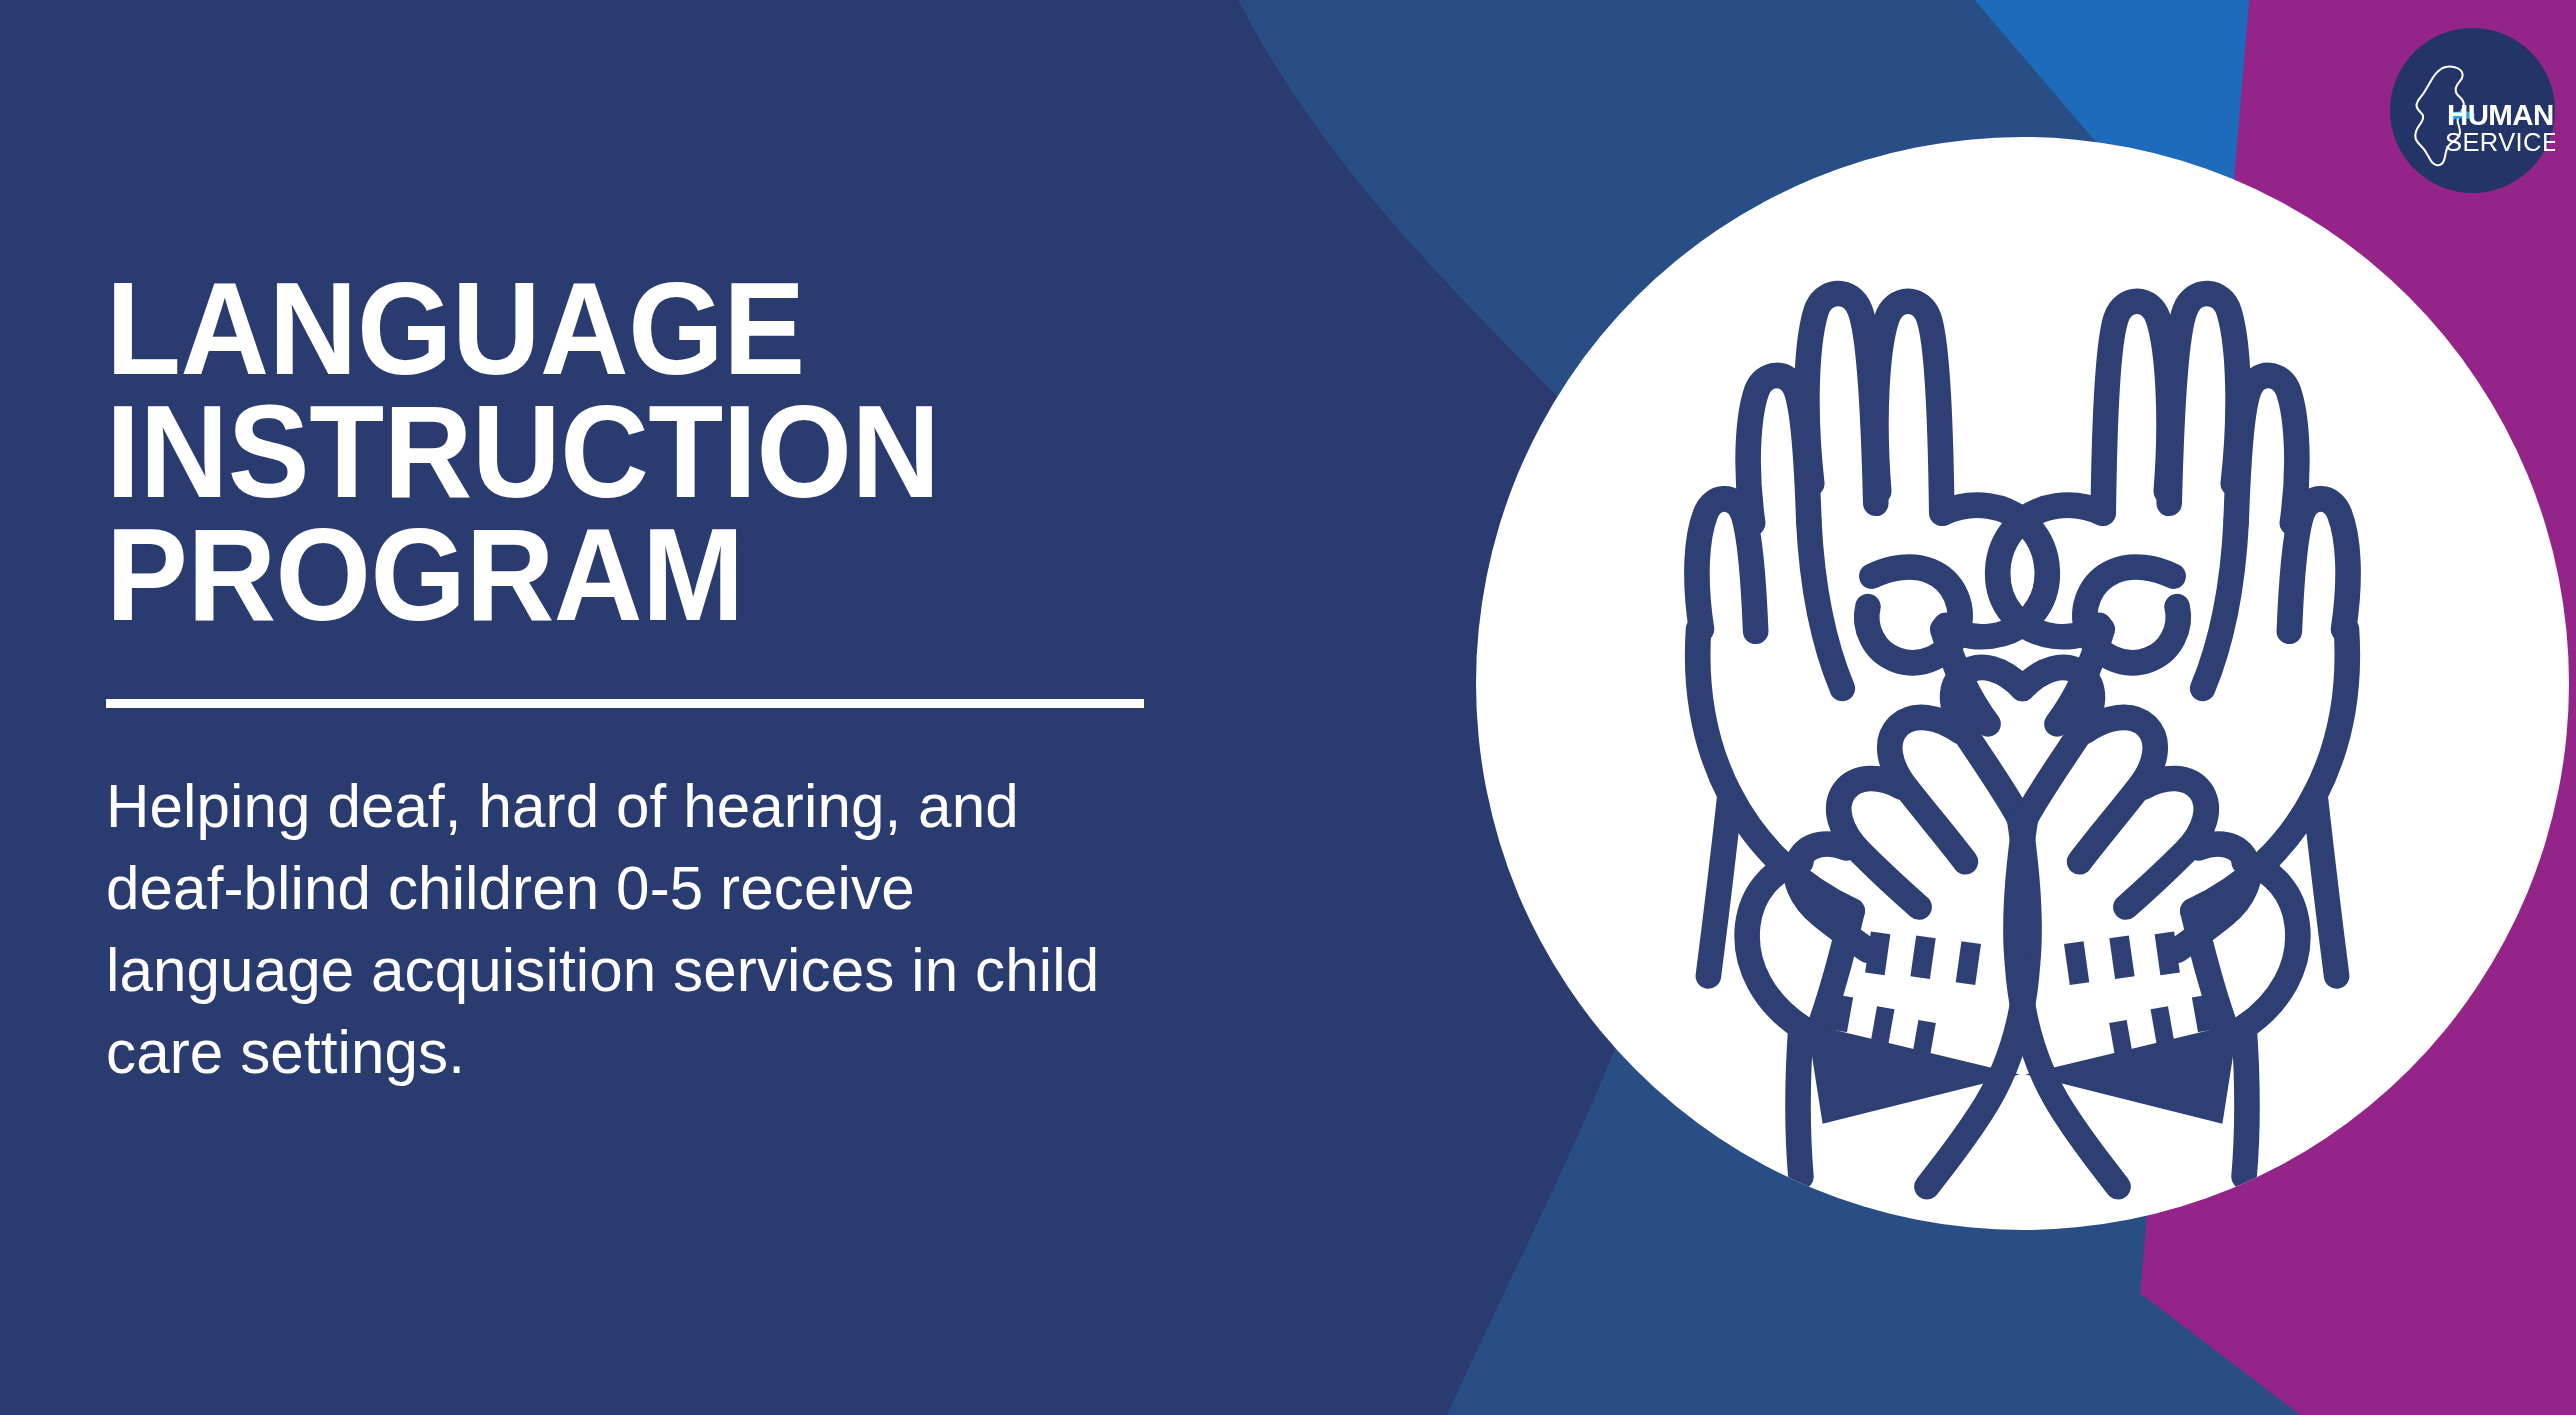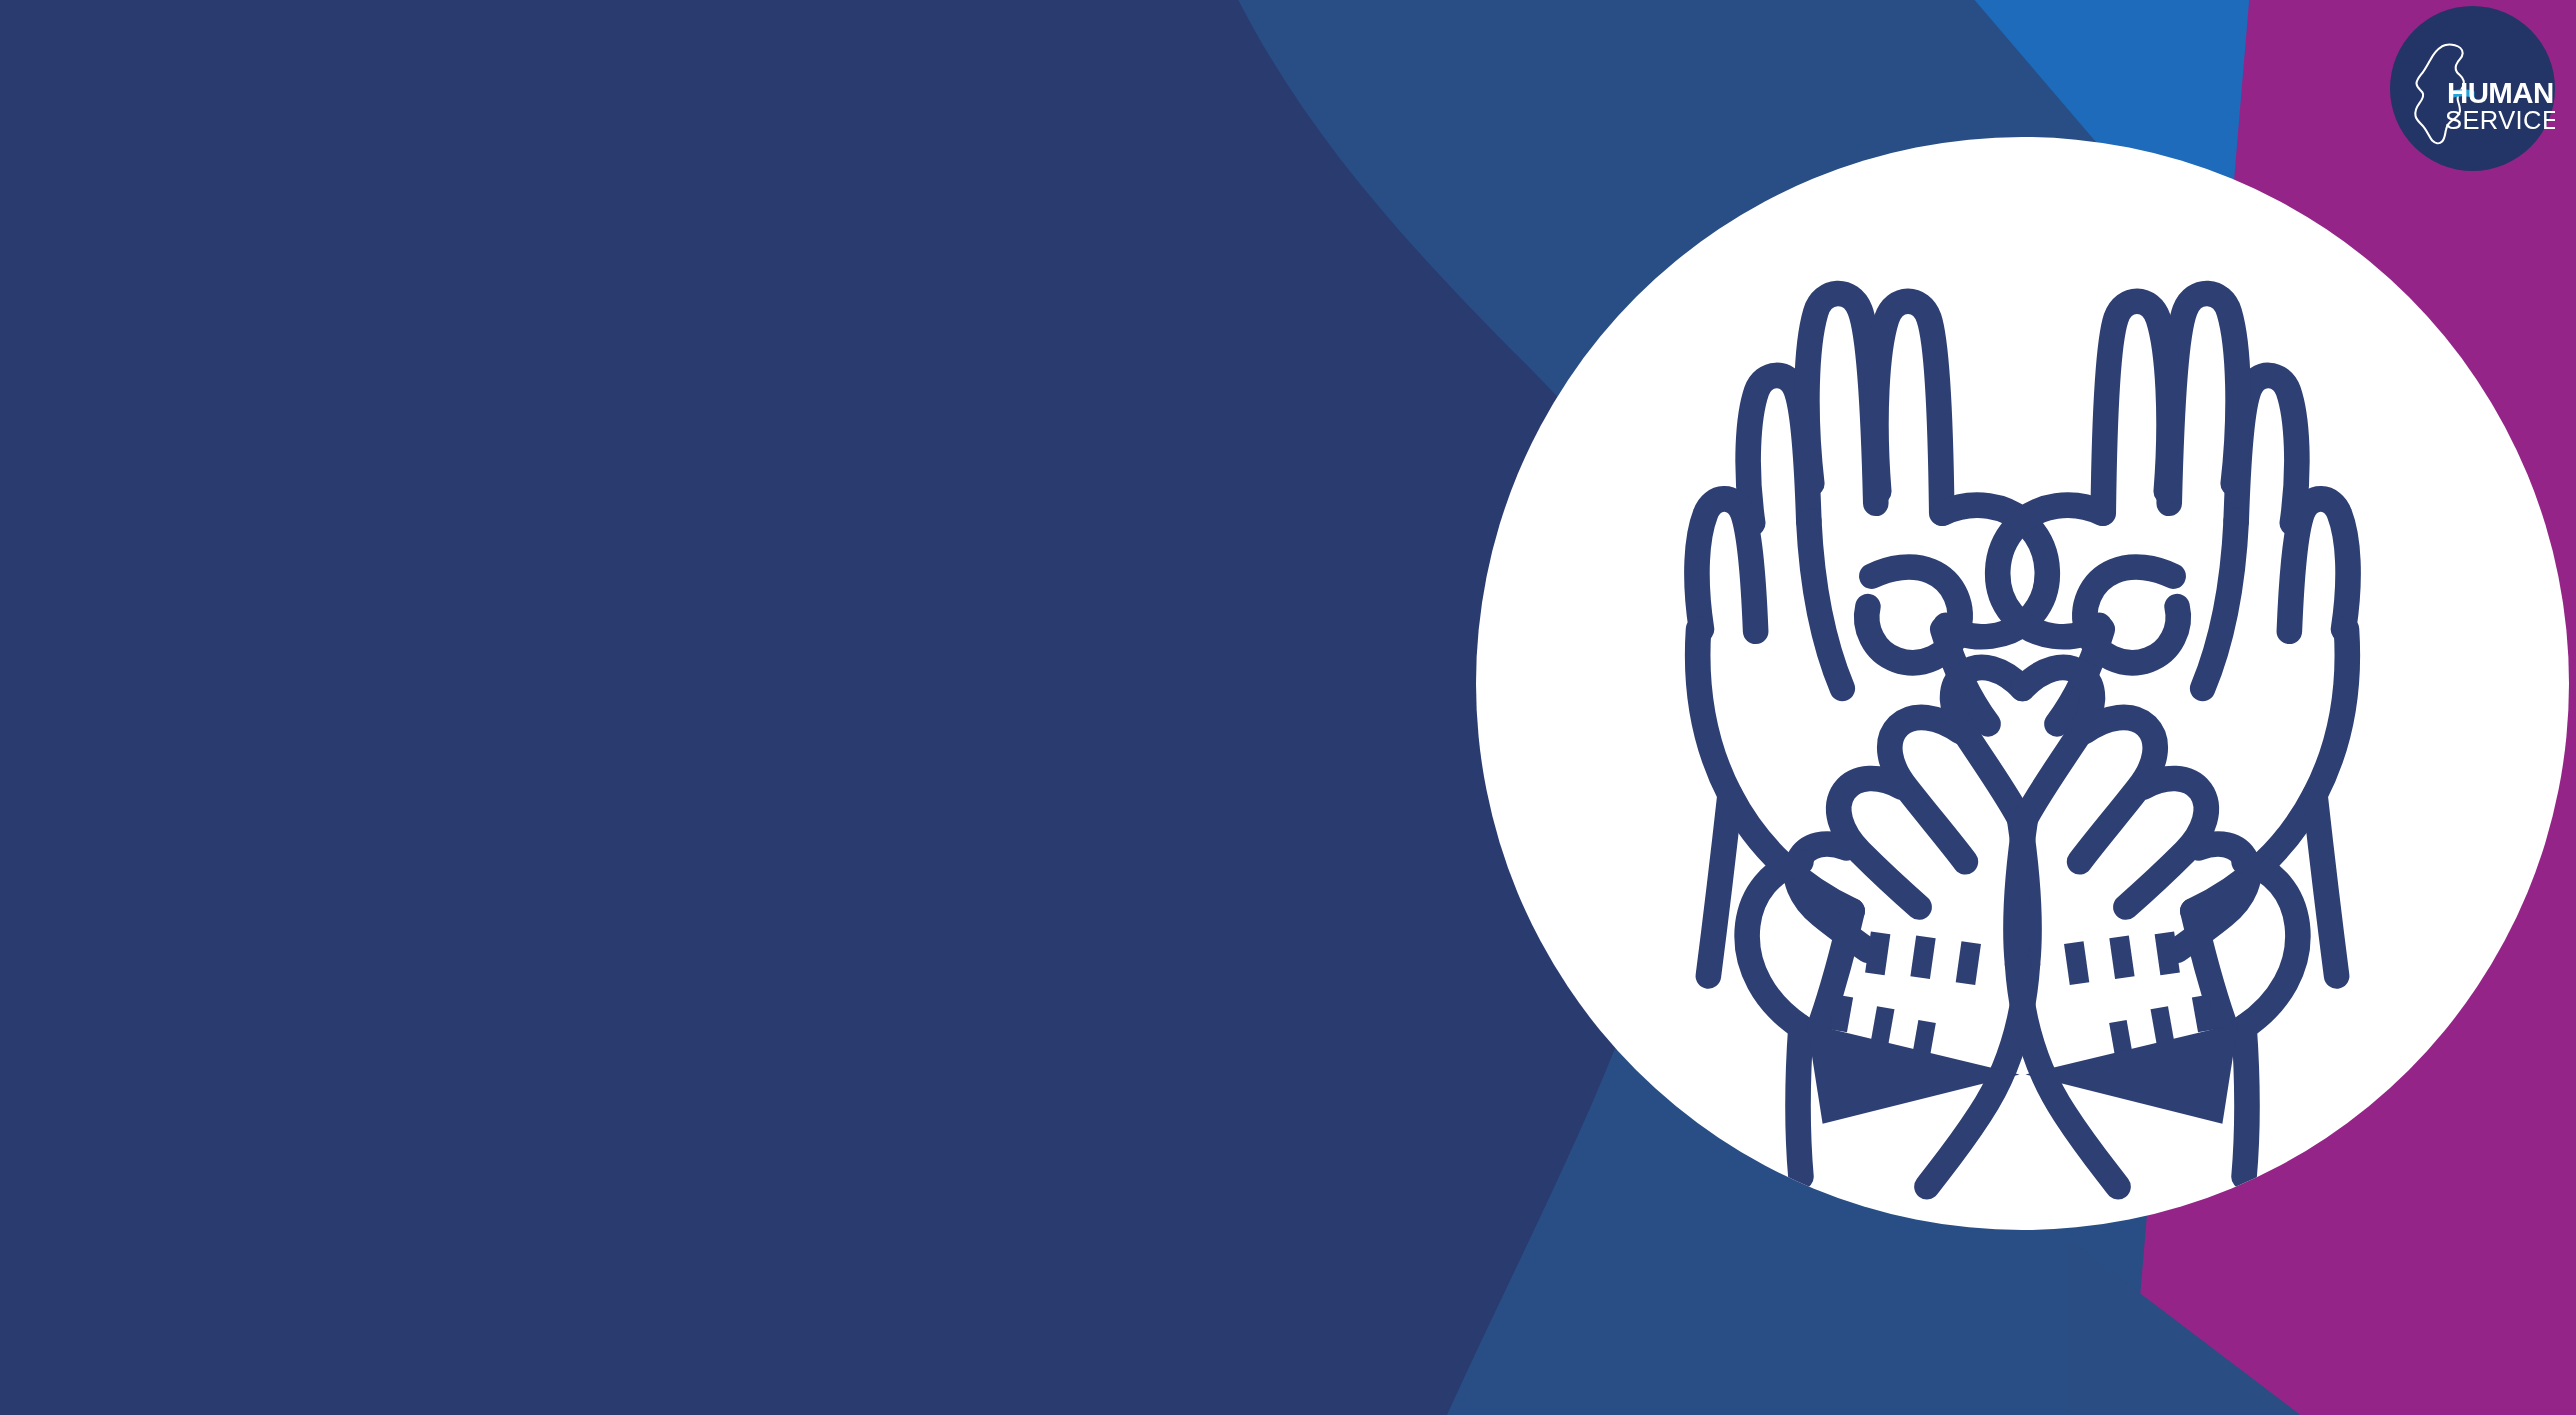--- a/index.html
+++ b/index.html
@@ -78,21 +78,21 @@
     border-radius: 50%;
     background: #ffffff;
     overflow: hidden;
   }
   .illus-circle svg { display: block; width: 100%; height: 100%; }
 
   
   .logo {
     position: absolute;
     left: 2390px;
-    top: 6px;
+    top: 28px;
     width: 165px;
     height: 165px;
   }
   .logo svg { display: block; width: 100%; height: 100%; }
 </style>
 </head>
 <body>
 
 <div id="poster">
 
@@ -107,20 +107,27 @@
 
     <path d="M2006 0 H2420 L2218 248 Z" fill="#1d6bba"></path>
 
     <path d="M2285 0 H2617 V1438 H2164 Z" fill="#952489"></path>
 
     <path d="M2100 1258 L2337 1438 H2100 Z" fill="#2a4d83"></path>
   </svg>
 
   <div class="content">
 
+    <div class="text-block">
+      <h1 class="title">LANGUAGE
+INSTRUCTION
+PROGRAM</h1>
+      <div class="divider"></div>
+      <p class="subtitle">Helping deaf, hard of hearing, and deaf-blind children 0-5 receive language acquisition services in child care settings.</p>
+    </div>
 
     <div class="illus-circle">
       <svg viewBox="0 0 1110 1110">
         <g fill="none" stroke="#2e3f73" stroke-width="26" stroke-linecap="round" stroke-linejoin="round">
 
           <path d="M281 392 C273 337 276 284 285 258 C292 238 317 236 325 257
                    C333 278 336 330 338 390"></path>
 
           <path d="M341 352 C333 283 335 212 345 178 C352 154 381 152 390 176
                    C400 202 404 290 406 372"></path>

